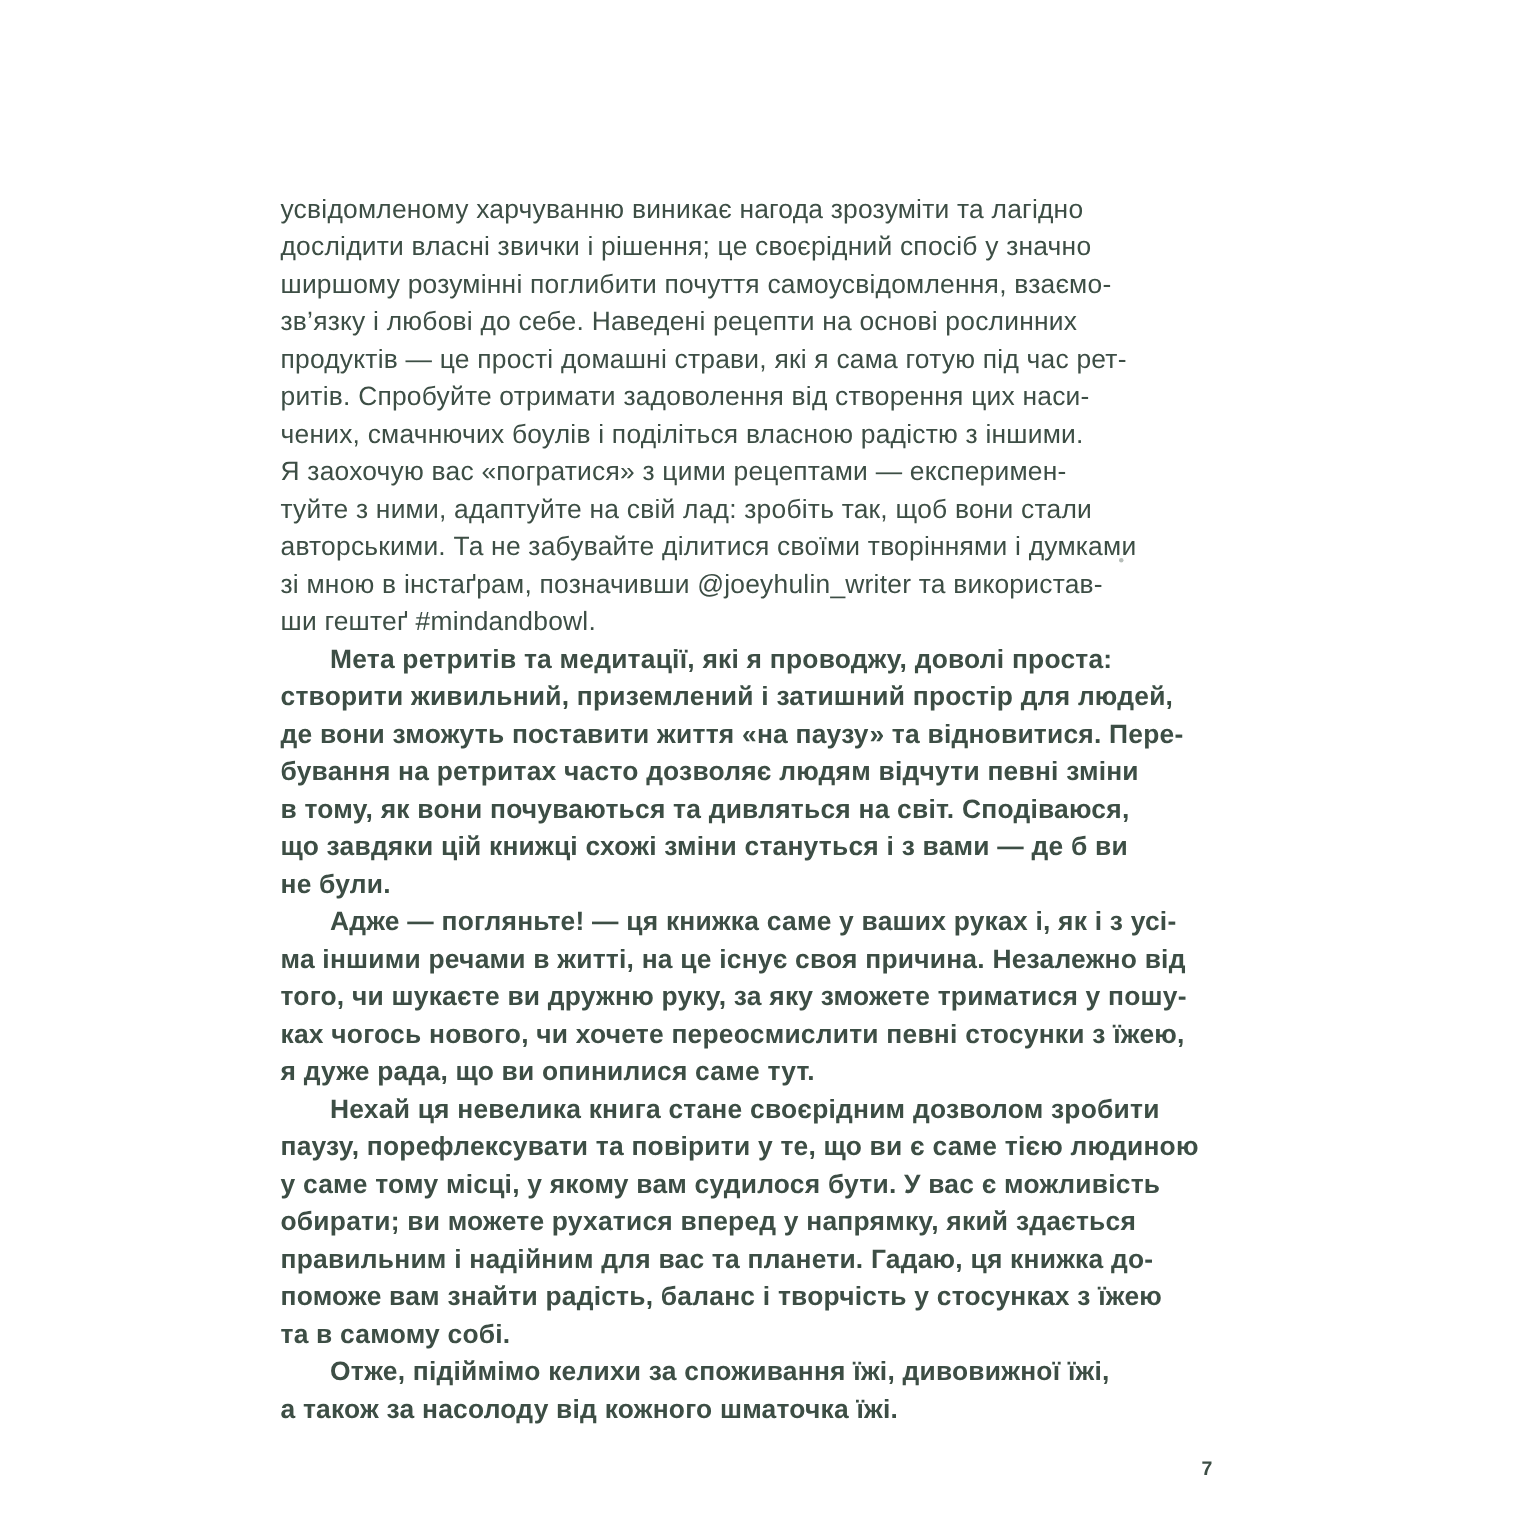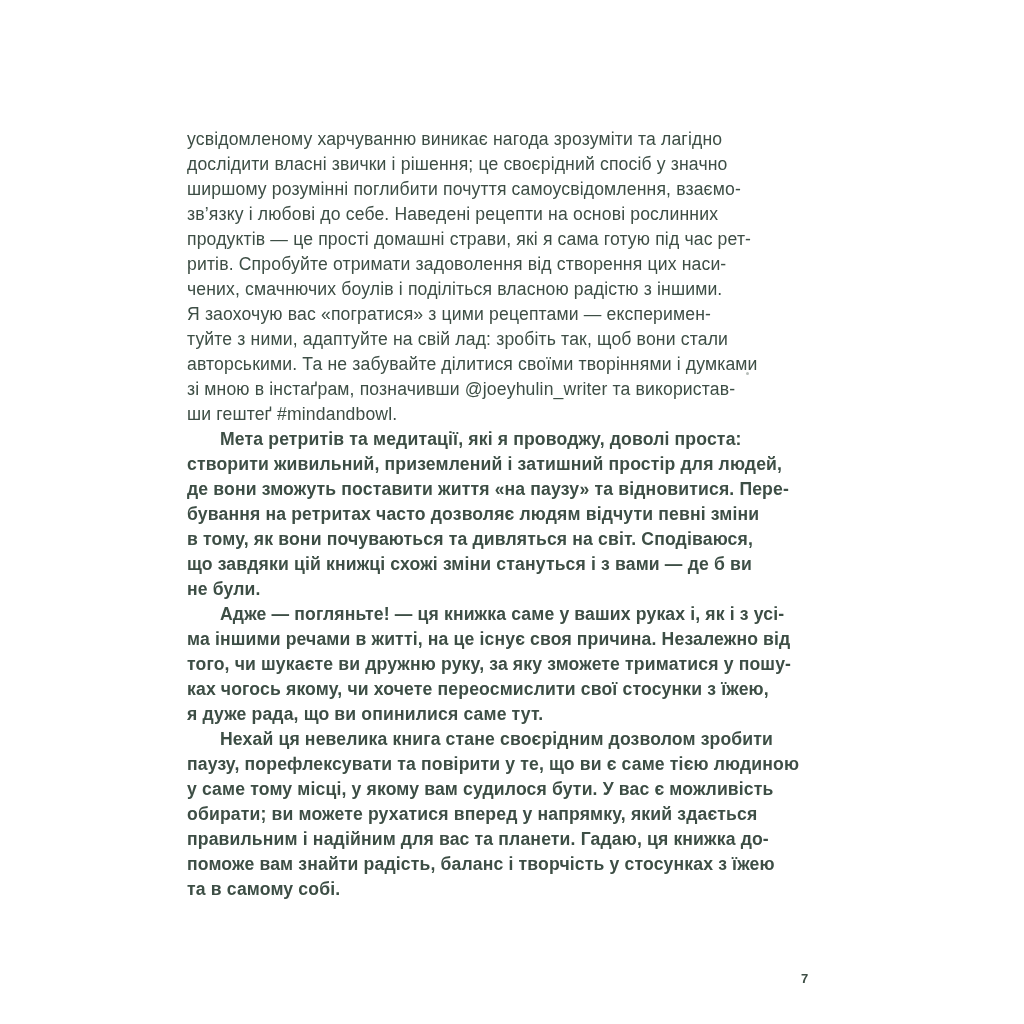--- a/index.html
+++ b/index.html
@@ -77,25 +77,27 @@
       <p class="para indent">Мета ретритів та медитації, які я проводжу, доволі проста:
 створити живильний, приземлений і затишний простір для людей,
 де вони зможуть поставити життя «на паузу» та відновитися. Пере-
 бування на ретритах часто дозволяє людям відчути певні зміни
 в тому, як вони почуваються та дивляться на світ. Сподіваюся,
 що завдяки цій книжці схожі зміни стануться і з вами — де б ви
 не були.</p>
       <p class="para indent">Адже — погляньте! — ця книжка саме у ваших руках і, як і з усі-
 ма іншими речами в житті, на це існує своя причина. Незалежно від
 того, чи шукаєте ви дружню руку, за яку зможете триматися у пошу-
-ках чогось якому, чи хочете переосмислити свої стосунки з їжею,
+ках чогось нового, чи хочете переосмислити певні стосунки з їжею,
 я дуже рада, що ви опинилися саме тут.</p>
       <p class="para indent">Нехай ця невелика книга стане своєрідним дозволом зробити
 паузу, порефлексувати та повірити у те, що ви є саме тією людиною
 у саме тому місці, у якому вам судилося бути. У вас є можливість
 обирати; ви можете рухатися вперед у напрямку, який здається
 правильним і надійним для вас та планети. Гадаю, ця книжка до-
 поможе вам знайти радість, баланс і творчість у стосунках з їжею
 та в самому собі.</p>
+      <p class="para indent">Отже, підіймімо келихи за споживання їжі, дивовижної їжі,
+а також за насолоду від кожного шматочка їжі.</p>
     </section>
   <div class="speck"></div>
   <div class="page-number">7</div>
 </main>
 
 </body></html>

